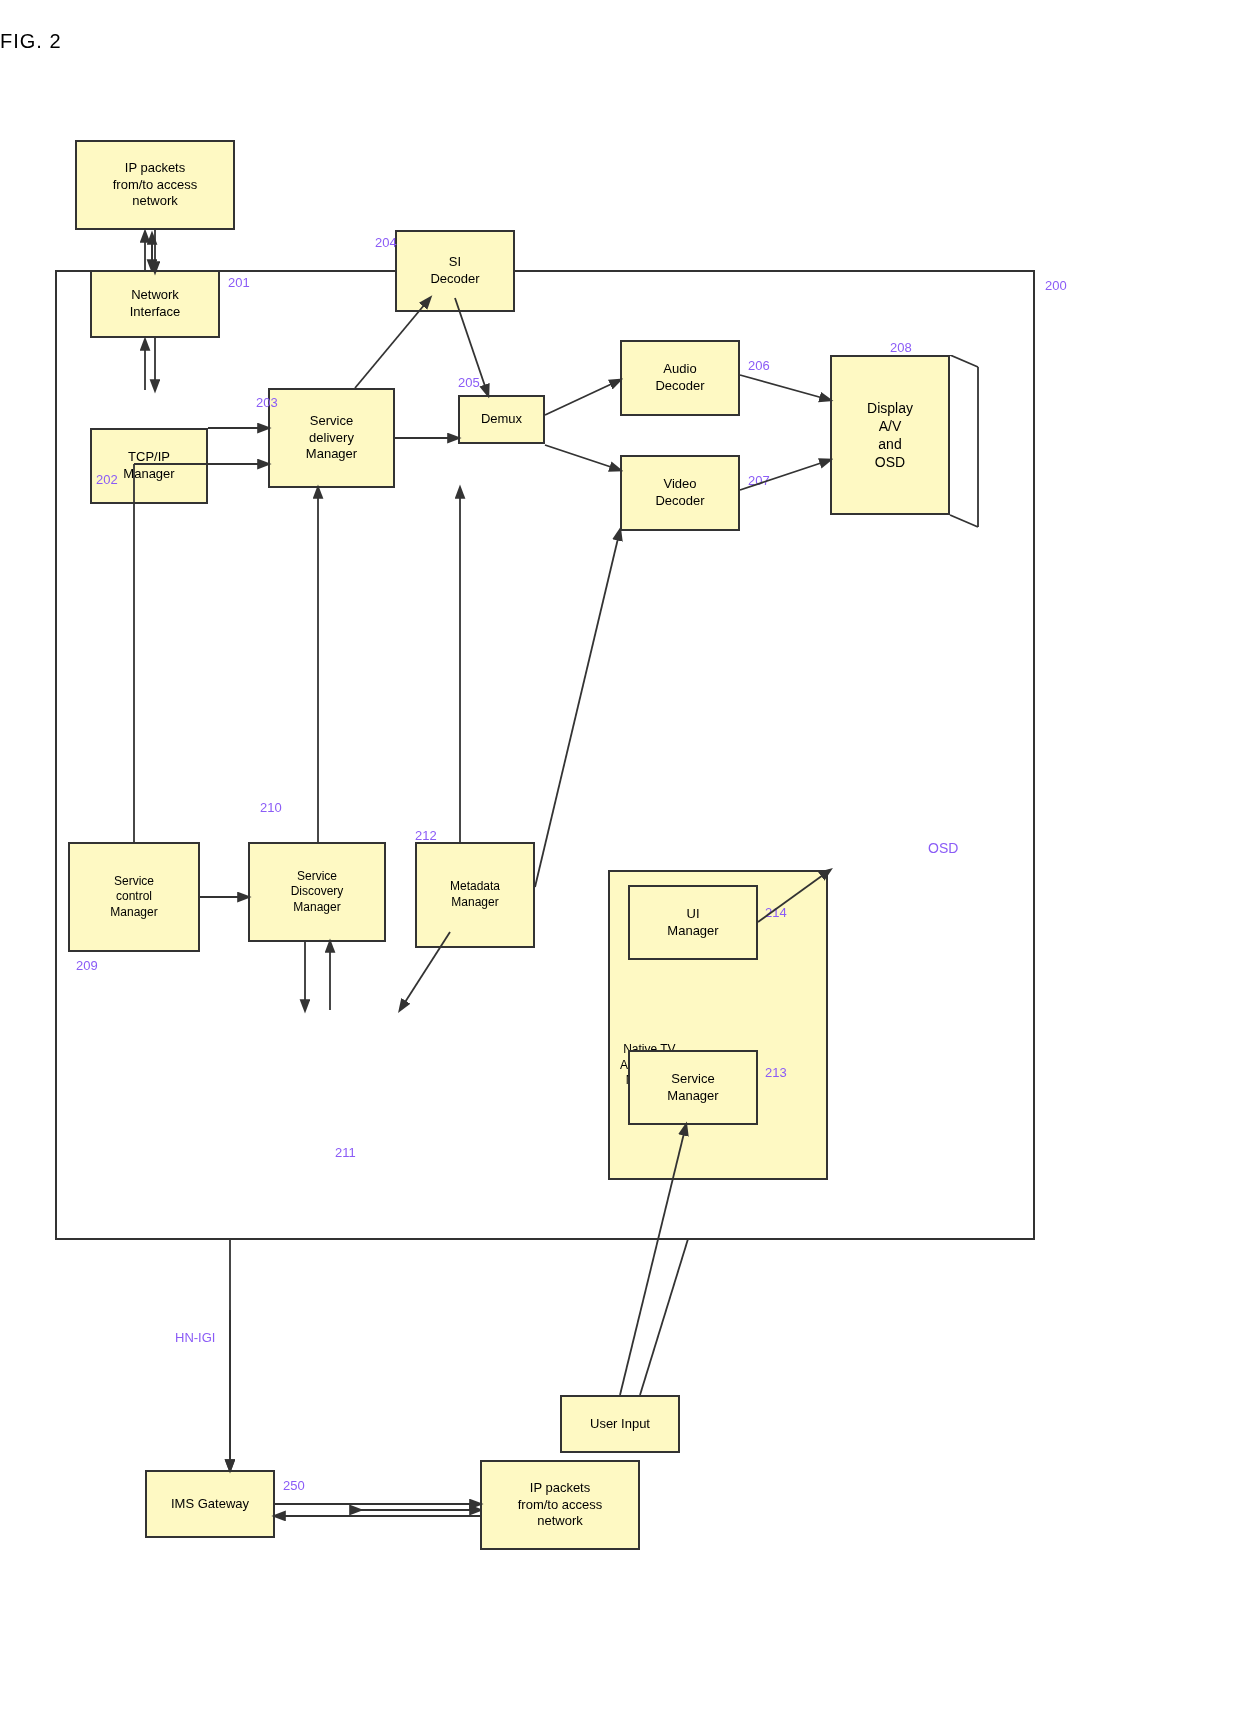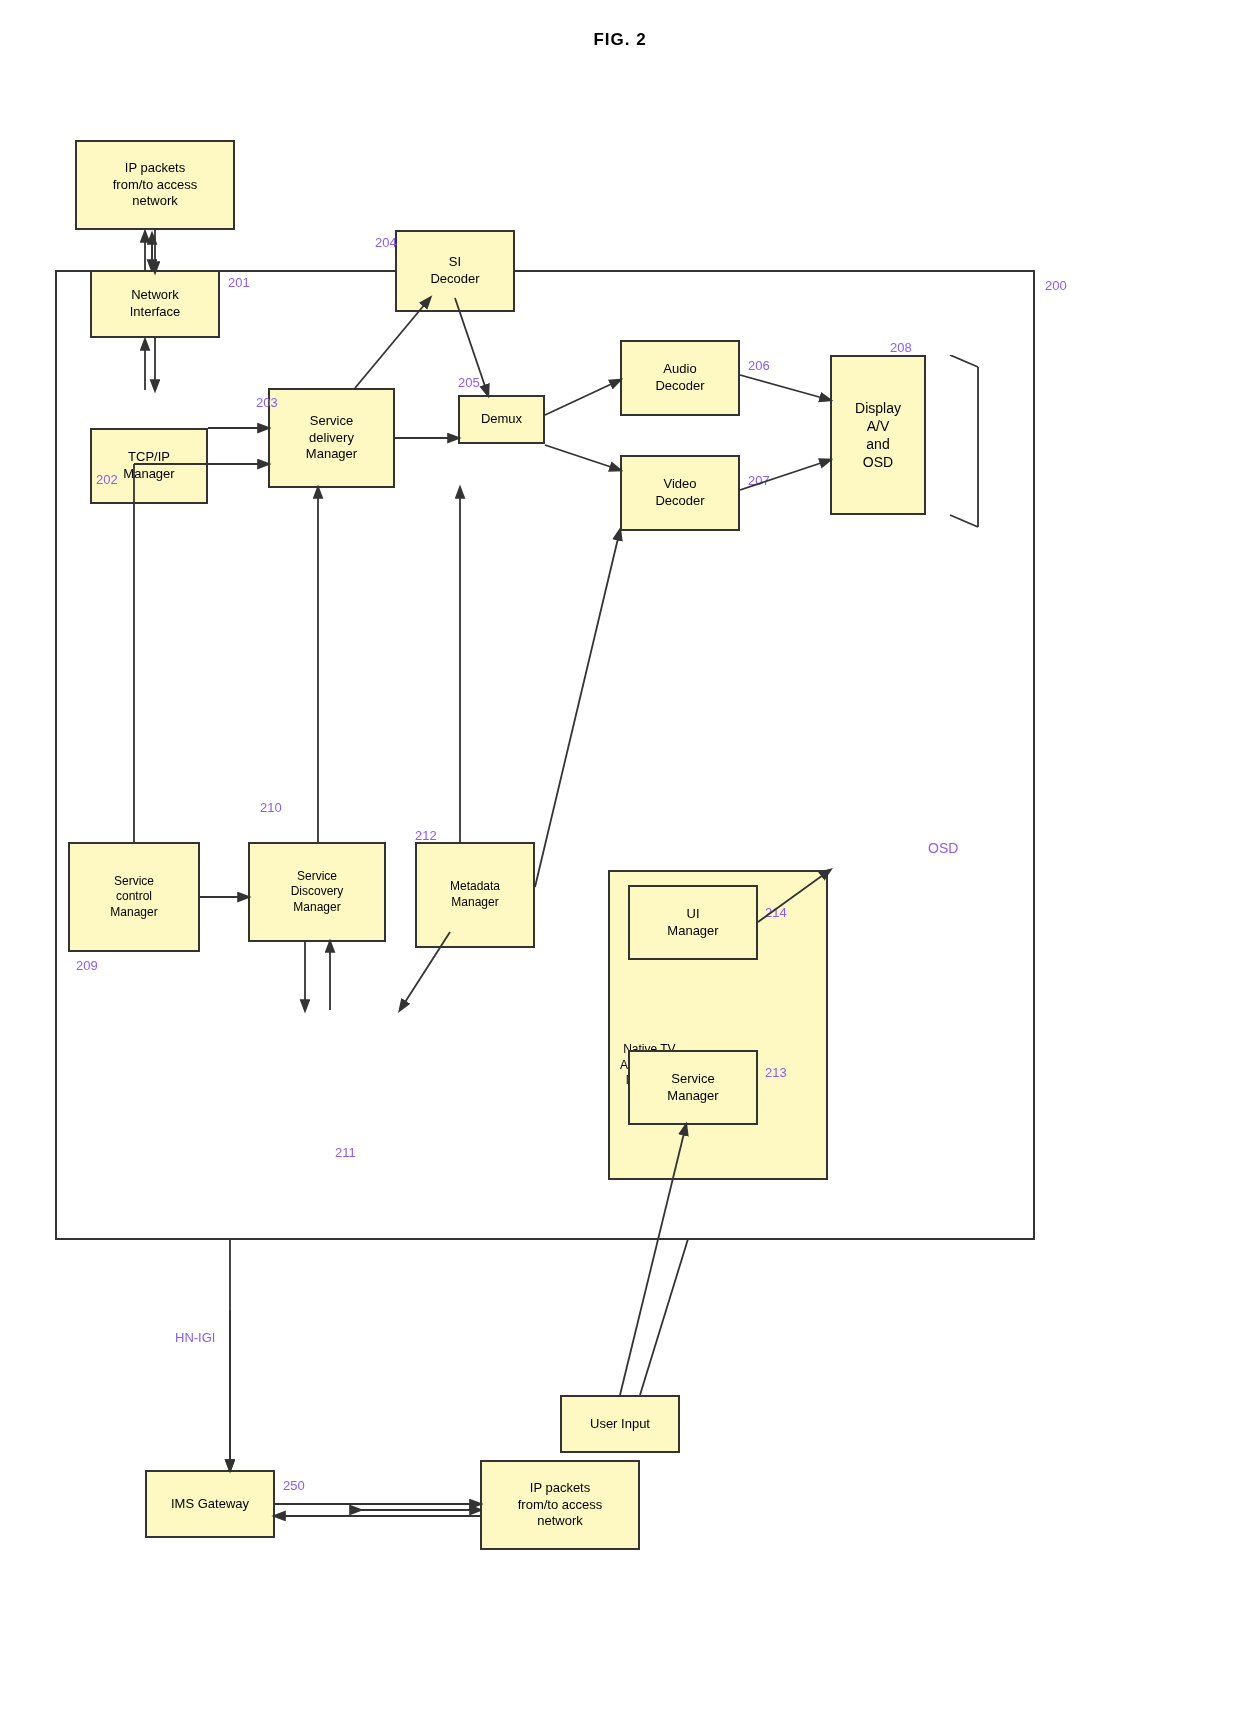--- a/index.html
+++ b/index.html
@@ -11,23 +11,23 @@
       position: relative;
       overflow: hidden;
     }
     .page {
       width: 1240px;
       min-height: 1710px;
       background: #fff;
       position: relative;
     }
     .fig-title {
-      text-align: center;
-      font-size: 17px;
-      font-weight: bold;
+      text-align: left;
+      font-size: 20px;
+      font-weight: normal;
       padding-top: 30px;
       letter-spacing: 1px;
     }
     
     .main-box {
       position: absolute;
       border: 2px solid #333;
       background: #fff;
     }
     
@@ -196,21 +196,21 @@
 Decoder</span>
   </div>
   <div class="label" style="left:748px; top:358px;">206</div>
 
   <div class="comp-box" style="left:620px; top:455px; width:120px; height:76px;">
     <span style="white-space:pre-line;">Video
 Decoder</span>
   </div>
   <div class="label" style="left:748px; top:473px;">207</div>
 
-  <div class="comp-box" style="left:830px; top:355px; width:96px; height:160px; border: 2px solid #333; font-size:14px;">
+  <div class="comp-box" style="left:830px; top:355px; width:120px; height:160px; border: 2px solid #333; font-size:14px;">
     <span style="white-space:pre-line;">Display
 A/V
 and
 OSD</span>
   </div>
 
   <svg style="position:absolute; top:355px; left:830px; width:150px; height:180px; pointer-events:none;">
     <line x1="120" y1="0" x2="148" y2="12" stroke="#333" stroke-width="1.5"></line>
     <line x1="120" y1="160" x2="148" y2="172" stroke="#333" stroke-width="1.5"></line>
     <line x1="148" y1="12" x2="148" y2="172" stroke="#333" stroke-width="1.5"></line>

